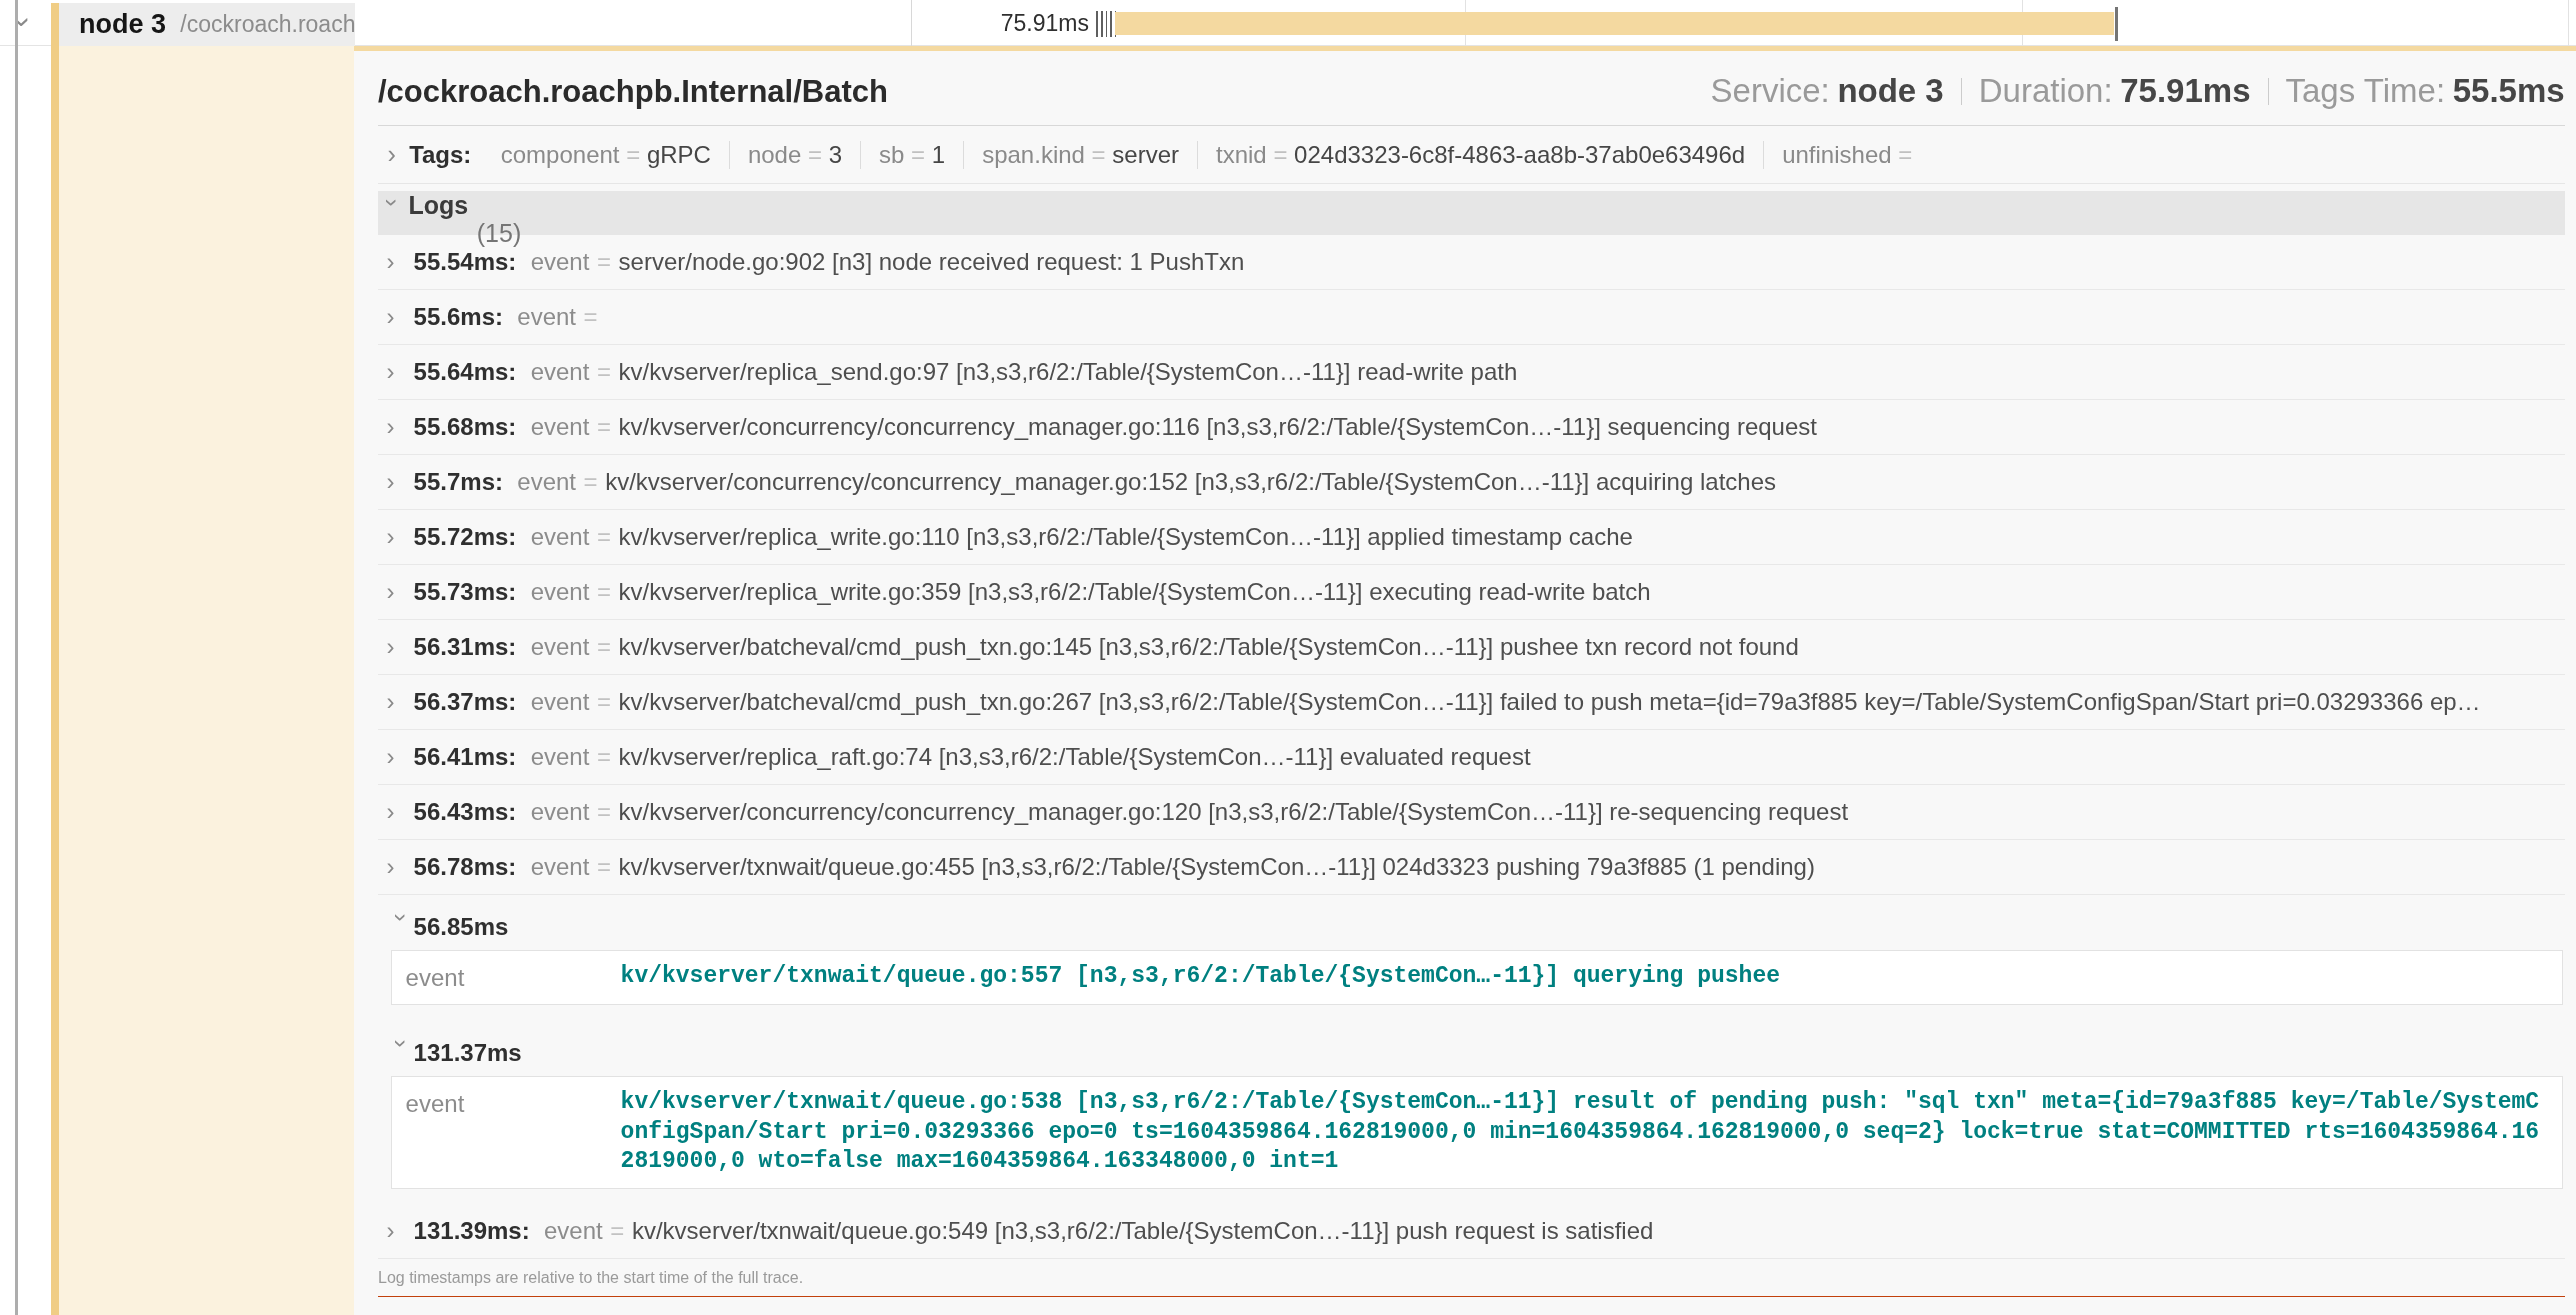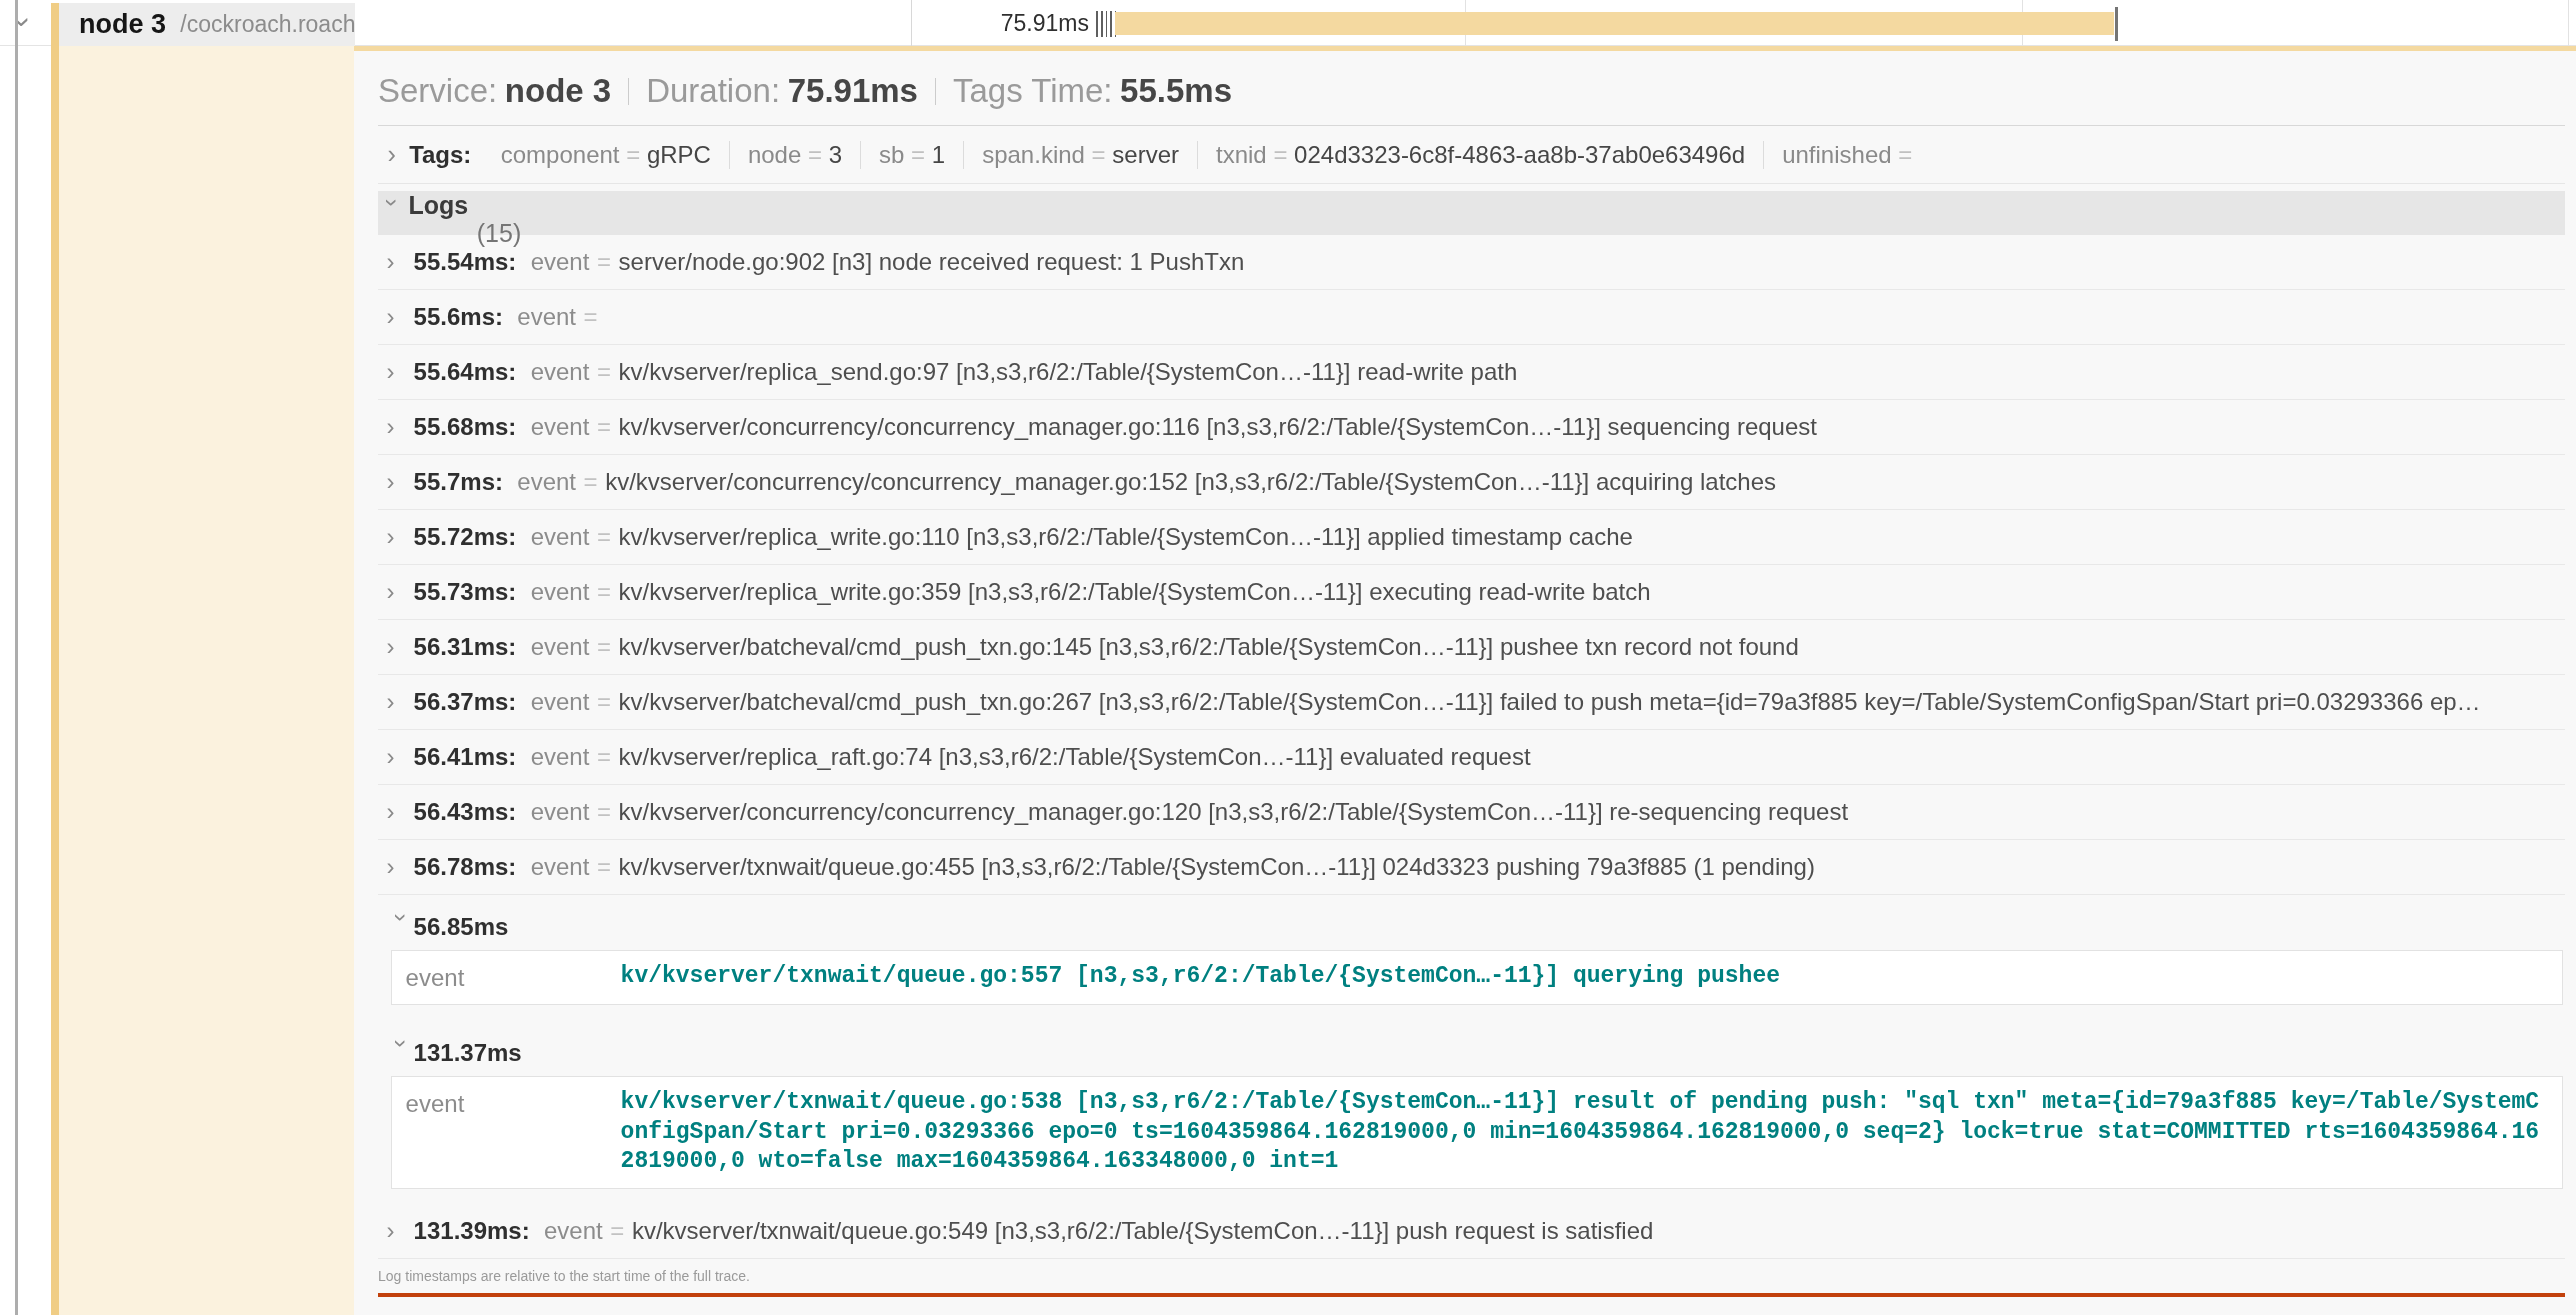--- a/index.html
+++ b/index.html
@@ -62,21 +62,21 @@
   .log-eq { color:#c2c2c2; margin:0 7.6px; }
   .log-msg { color:#4e4e4e; white-space:nowrap; overflow:hidden; text-overflow:ellipsis; flex:1 1 auto; min-width:0; padding-right:5.7px; }
 
   .log-exp { padding-top:9.5px; }
   .exp-head { height:46px; display:flex; align-items:center; font-size:24px; padding-left:8.6px; }
   .exp-head .log-time { margin:0; }
   .exp-box { background:#ffffff; border:1px solid #e2e2e2; margin:0 1.9px 15.3px 13.3px; display:flex; padding:11.4px 13.3px; }
   .exp-field { width:215px; flex:0 0 auto; color:#8c8c8c; font-size:24px; padding-top:1.9px; }
   .exp-val { font-family:"Liberation Mono","DejaVu Sans Mono",monospace; font-size:23px; line-height:29.6px; font-weight:700; color:#008080; word-break:break-all; flex:1 1 auto; min-width:0; }
 
-  .logs-footer { height:38px; display:flex; align-items:center; font-size:14px; color:#9a9a9a; border-bottom:4px solid #c2410c; }
+  .logs-footer { height:38px; display:flex; align-items:center; font-size:16px; color:#9a9a9a; border-bottom:1px solid #c2410c; }
 </style>
 </head>
 <body>
 
 <div class="app">
 
   <div class="trace-header">
     <span class="chev down collapse-chev">›</span>
     <div class="span-tab">
       <span class="span-service">node 3</span>
@@ -92,20 +92,21 @@
     <div class="span-bar-end"></div>
   </div>
 
   <div class="guide-line"></div>
   <div class="cream-panel"></div>
   <div class="amber-stripe"></div>
 
   <div class="detail">
 
     <div class="title-row">
+      <h1 class="page-title">/cockroach.roachpb.Internal/Batch</h1>
       <div class="overview">
         <span>Service:</span>
         <span class="ov-val">node 3</span>
         <span class="ov-div"></span>
         <span>Duration:</span>
         <span class="ov-val">75.91ms</span>
         <span class="ov-div"></span>
         <span>Tags Time:</span>
         <span class="ov-val">55.5ms</span>
       </div>

